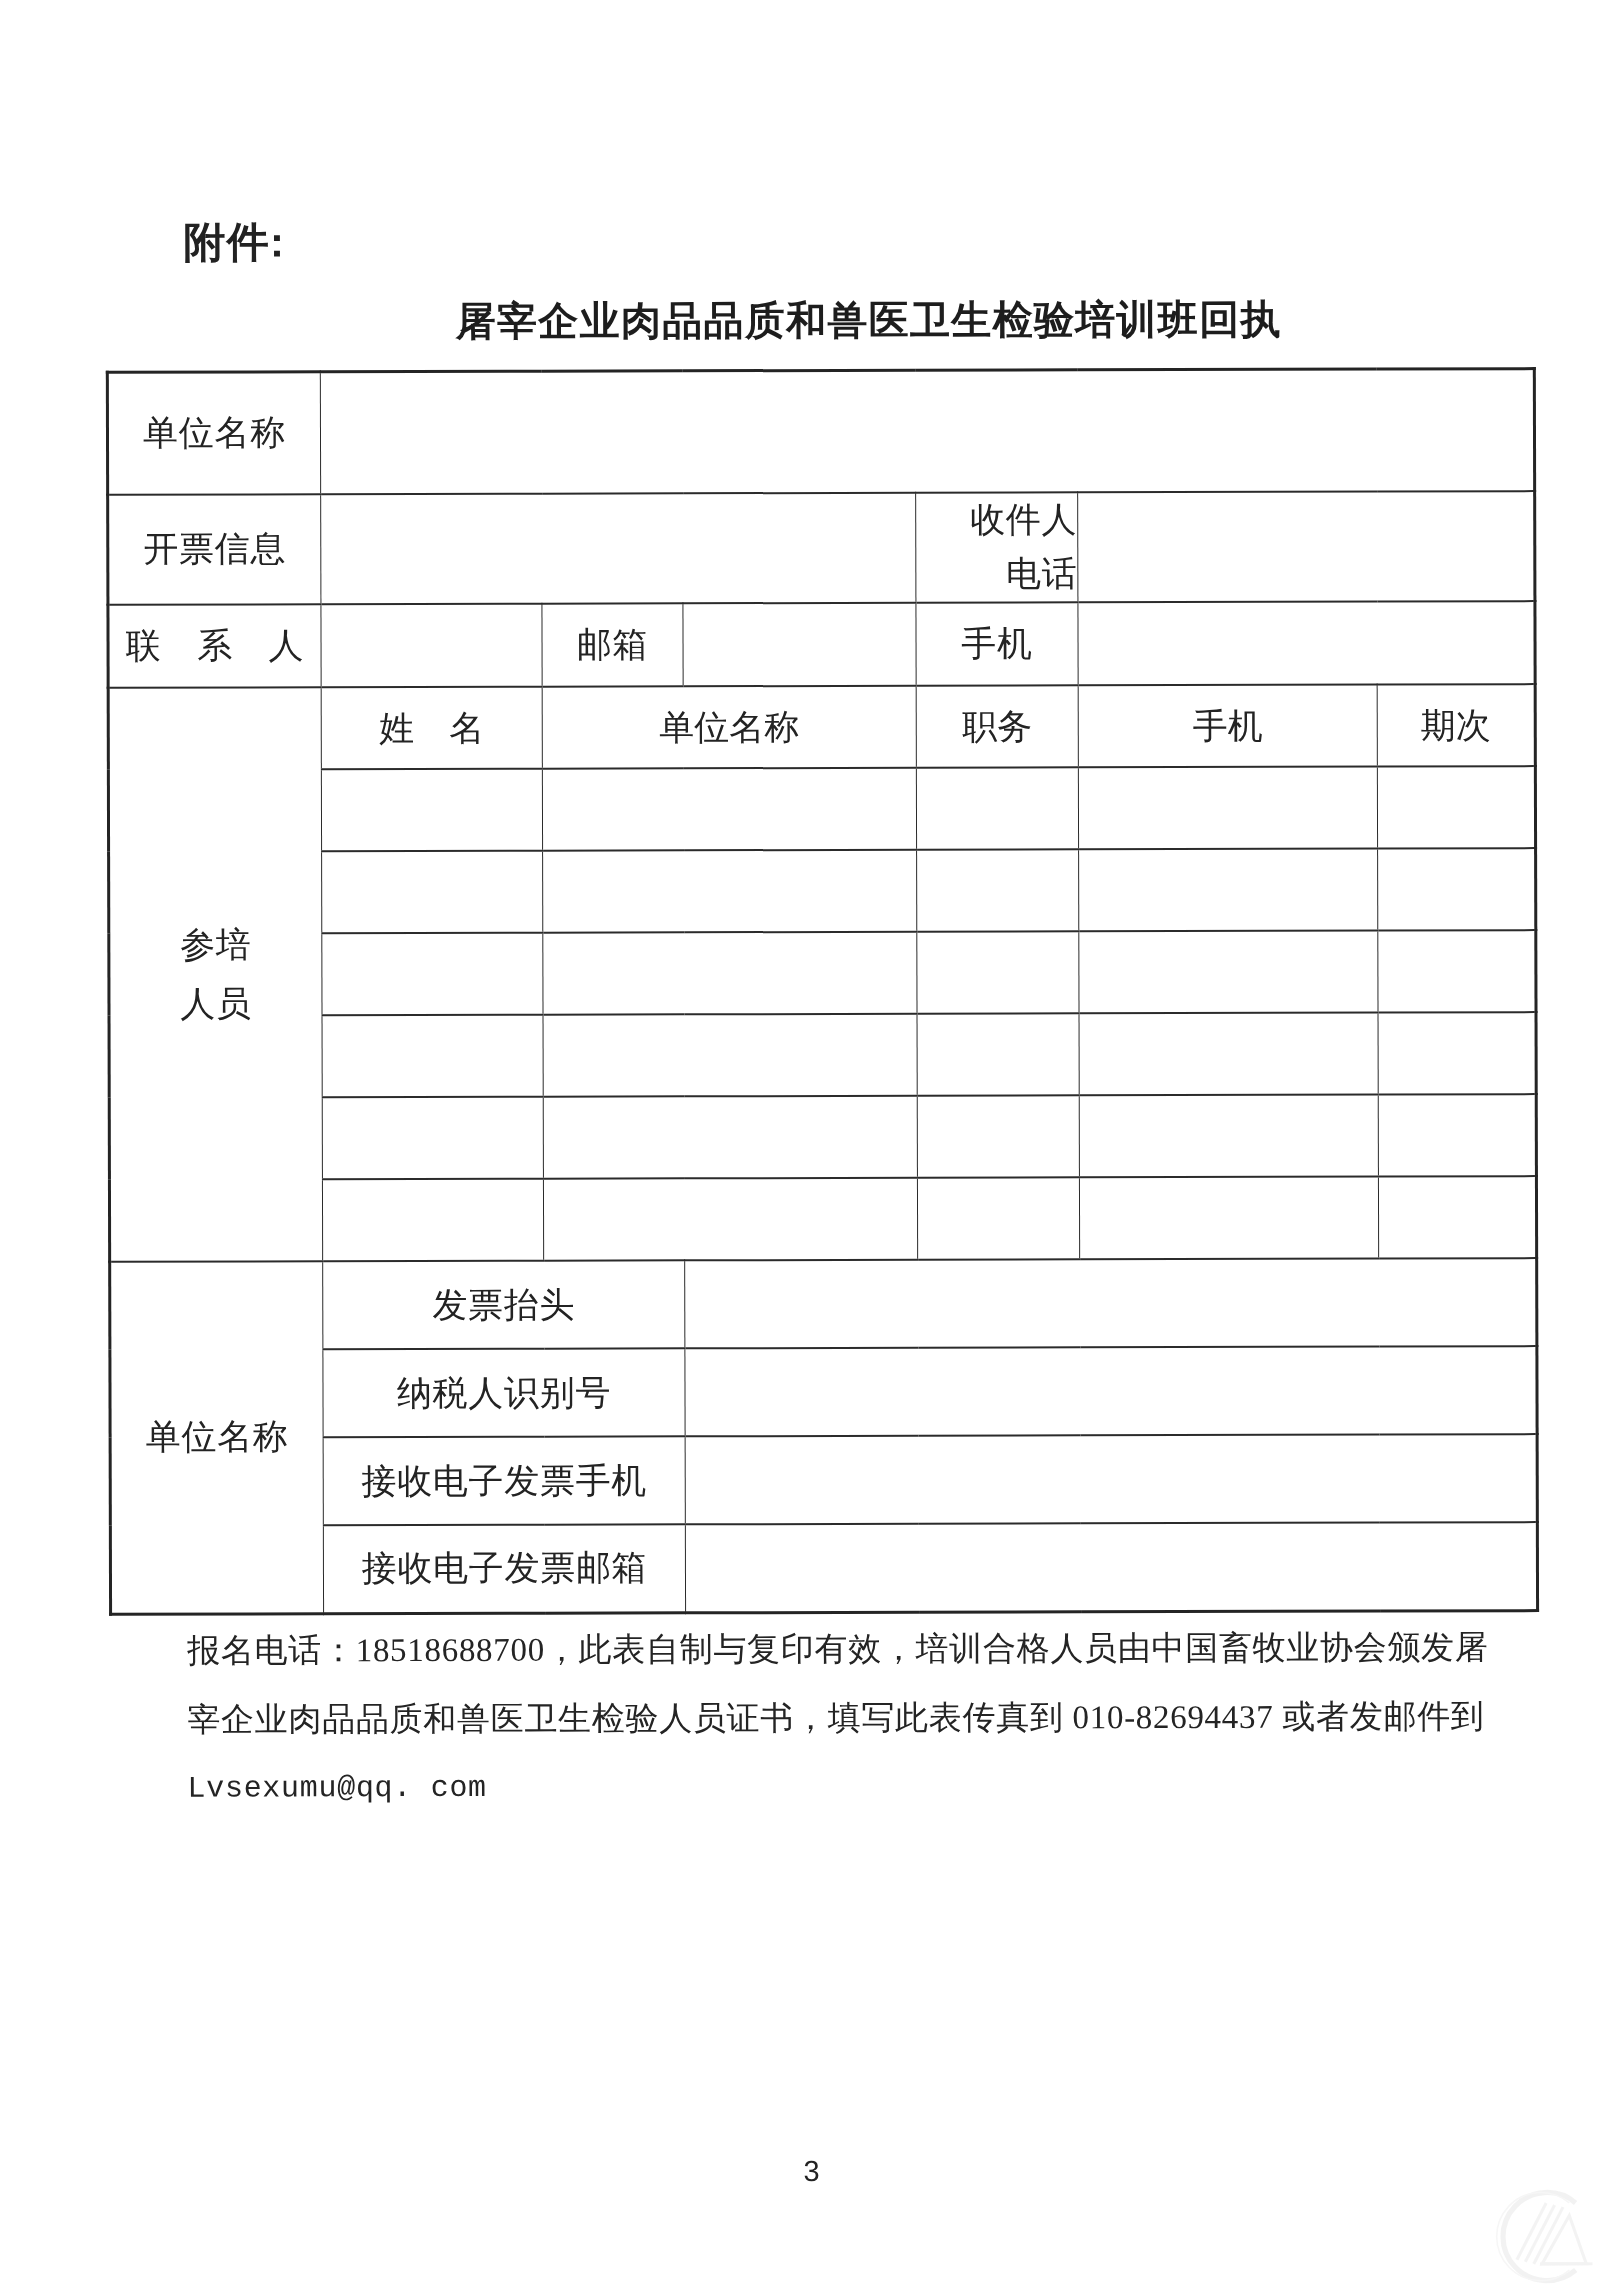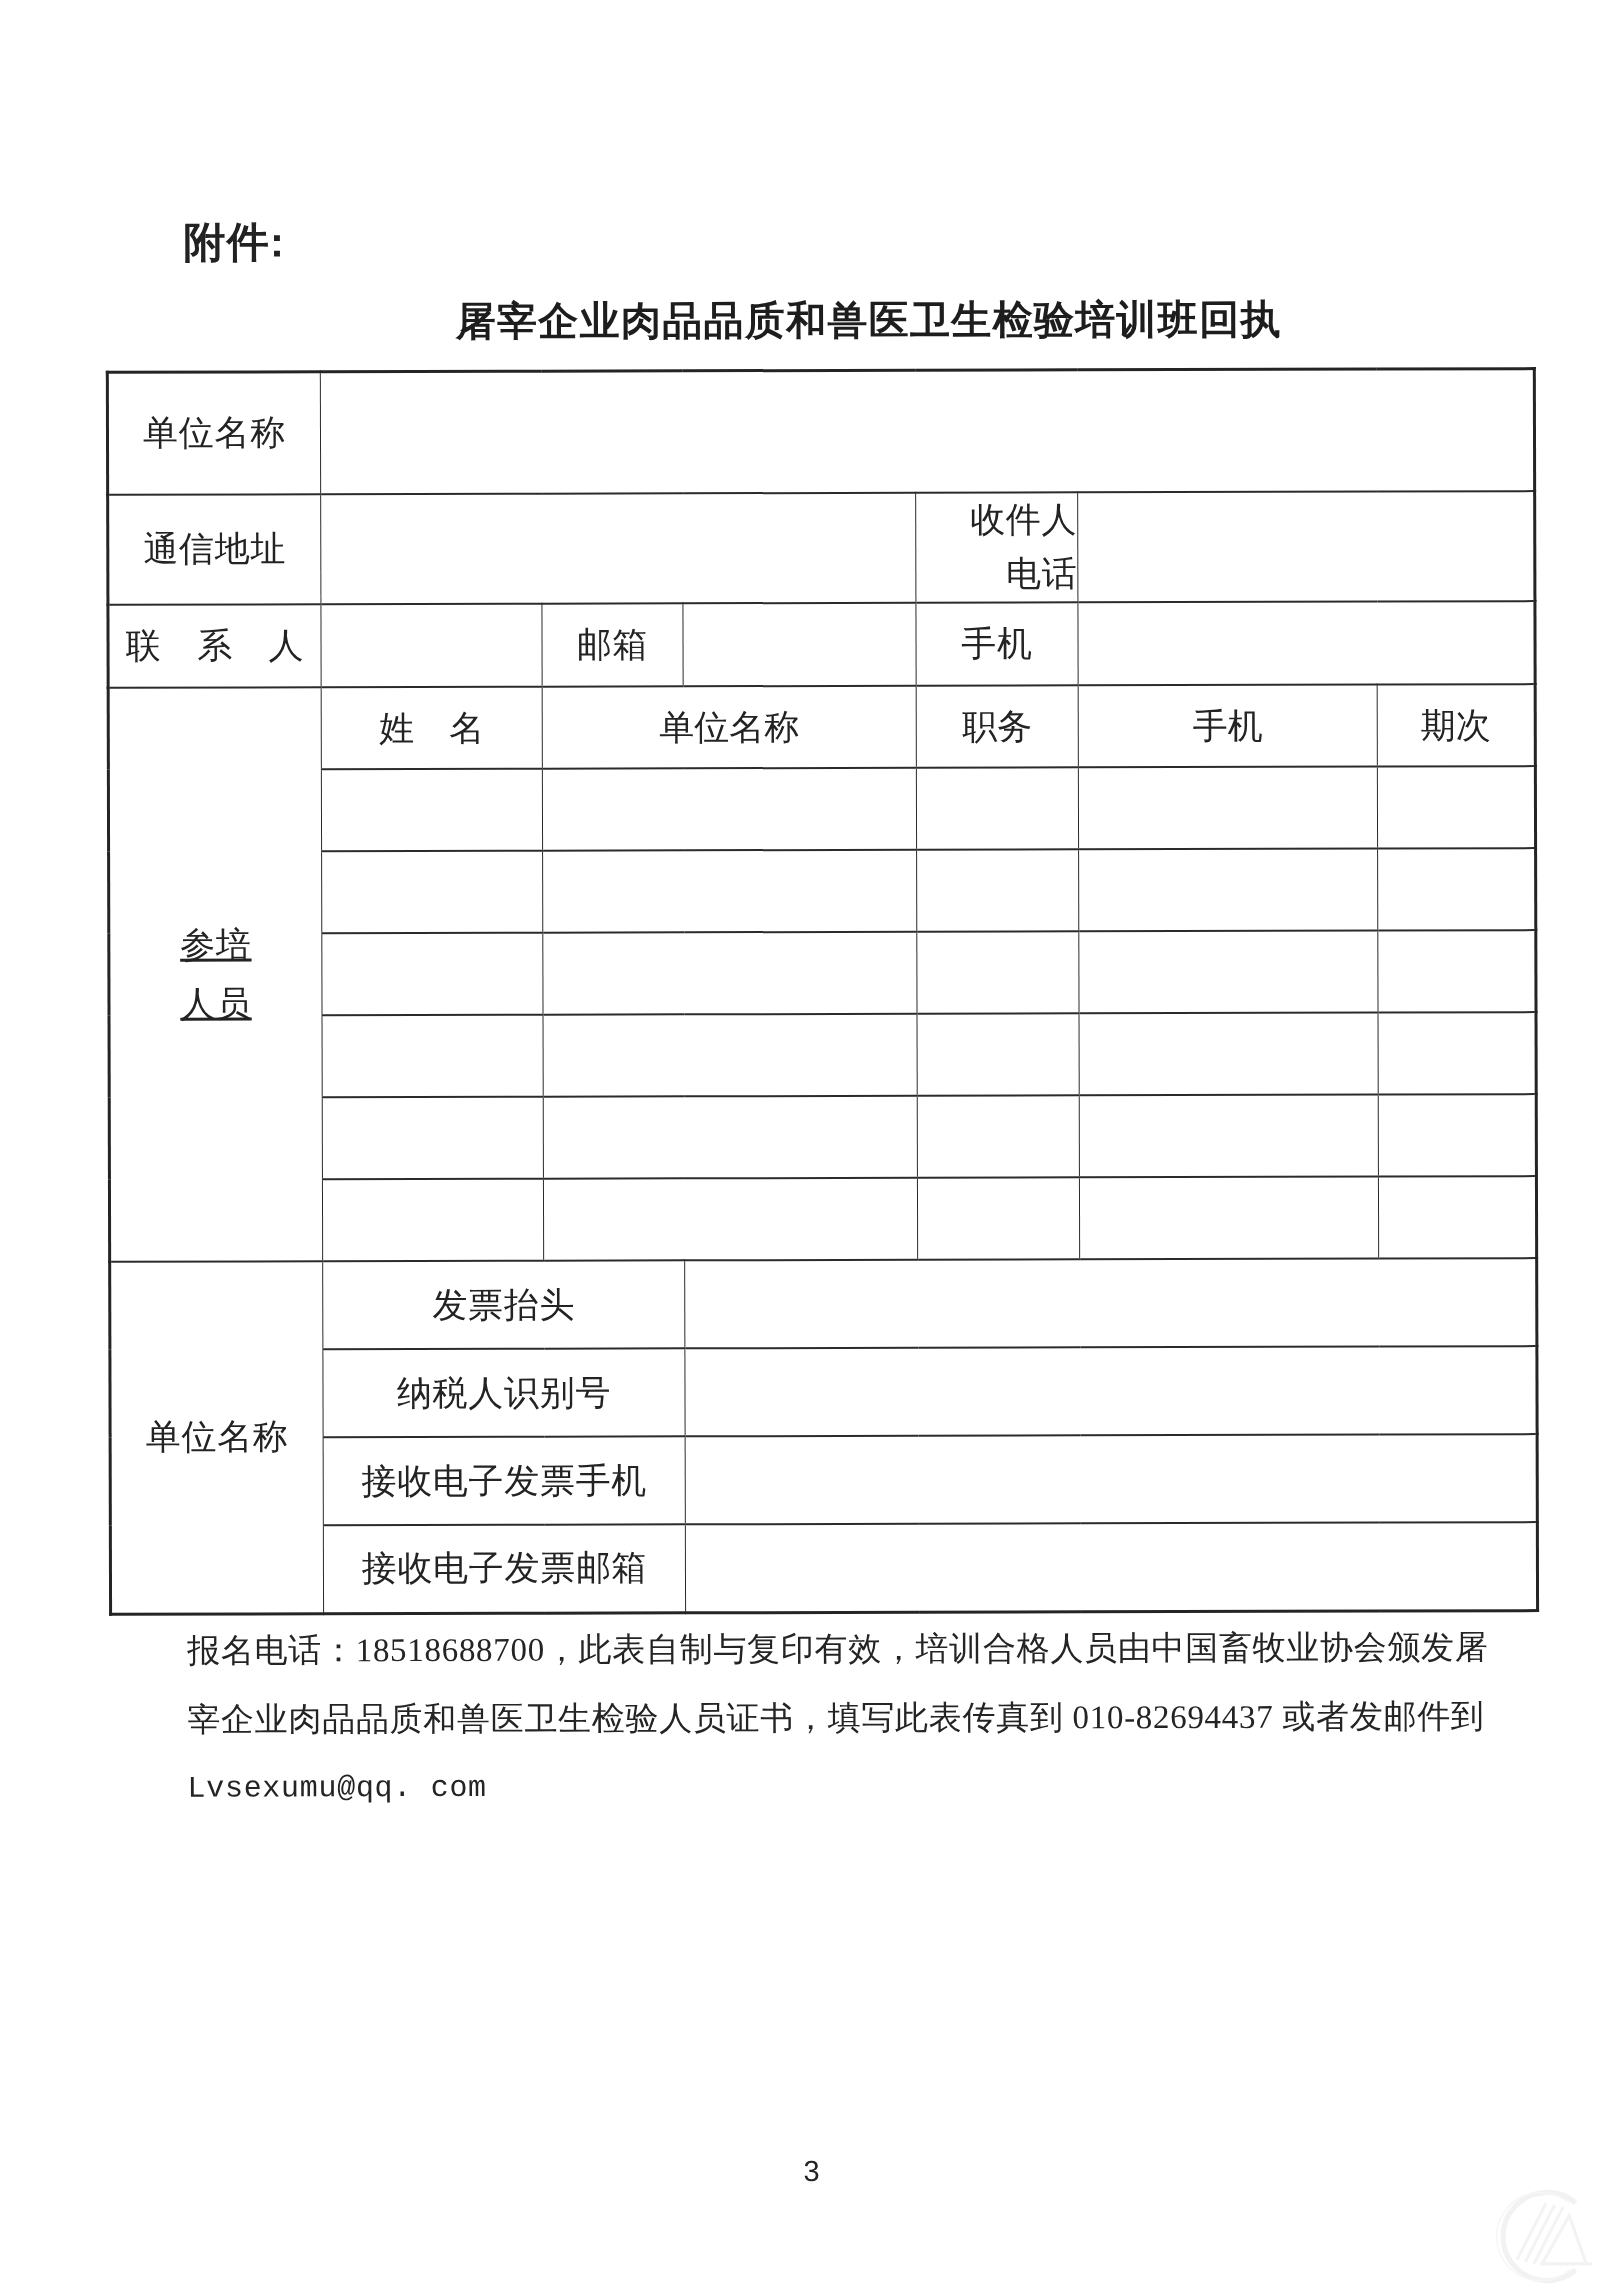--- a/index.html
+++ b/index.html
@@ -56,21 +56,21 @@
     text-align: center;
     vertical-align: middle;
     font-weight: normal;
     font-size: 35px;
     color: #232323;
     overflow: hidden;
   }
   table.form { border: 3.3px solid #242424; }
   .lbl { letter-spacing: 0.7px; }
   .two-line span { display: block; line-height: 1.55; text-align: right; }
-  .vlabel span { display: block; line-height: 1.7; text-decoration: underline; }
+  .vlabel span { display: block; line-height: 1.7; }
   .footer-note {
     position: absolute;
     left: 185px; top: 1615px;
     width: 1309px;
     font-size: 33px;
     color: #242424;
     letter-spacing: 0.7px;
   }
   .footer-note p {
     margin: 0 0 0 0;
@@ -116,21 +116,21 @@
         <col style="width:158px">
       </colgroup>
 
       <tbody>
           <tr style="height:122px">
         <td class="lbl">单位名称</td>
         <td colspan="6"></td>
       </tr>
 
       <tr style="height:94px">
-        <td class="lbl">通信地址</td>
+        <td class="lbl">开票信息</td>
         <td colspan="3"></td>
         <td class="lbl two-line">
           <span>收件人</span>
           <span>电话</span>
         </td>
         <td colspan="2"></td>
       </tr>
 
       <tr style="height:83px">
         <td class="lbl">联　系　人</td>

